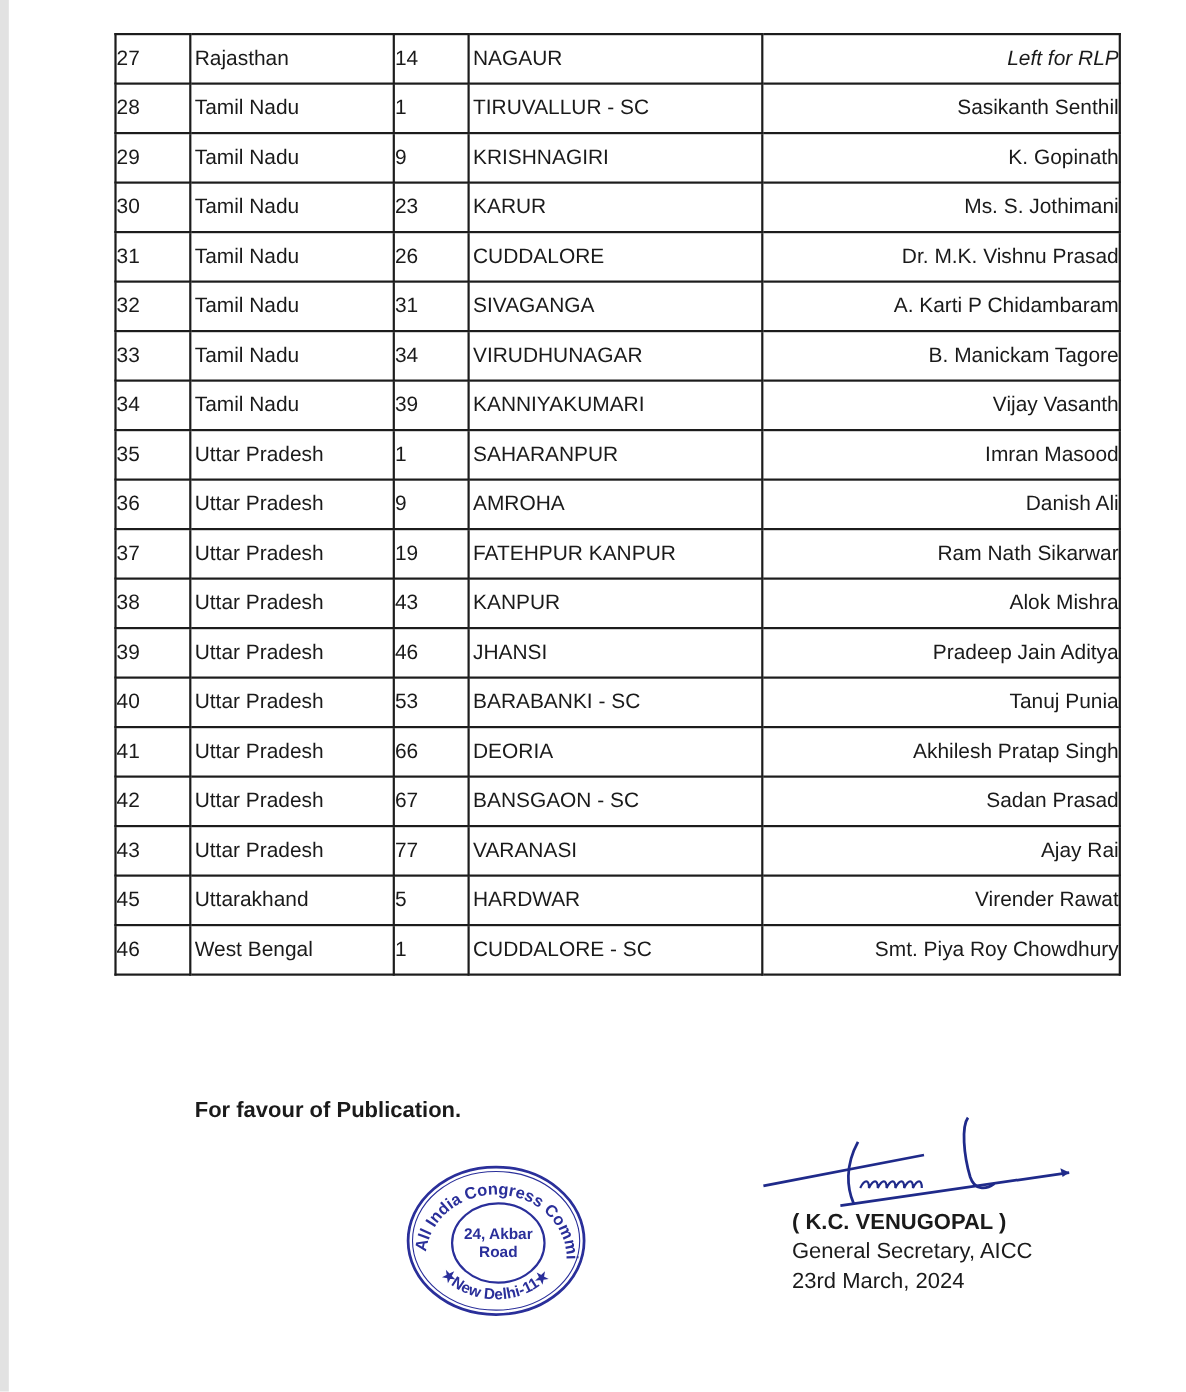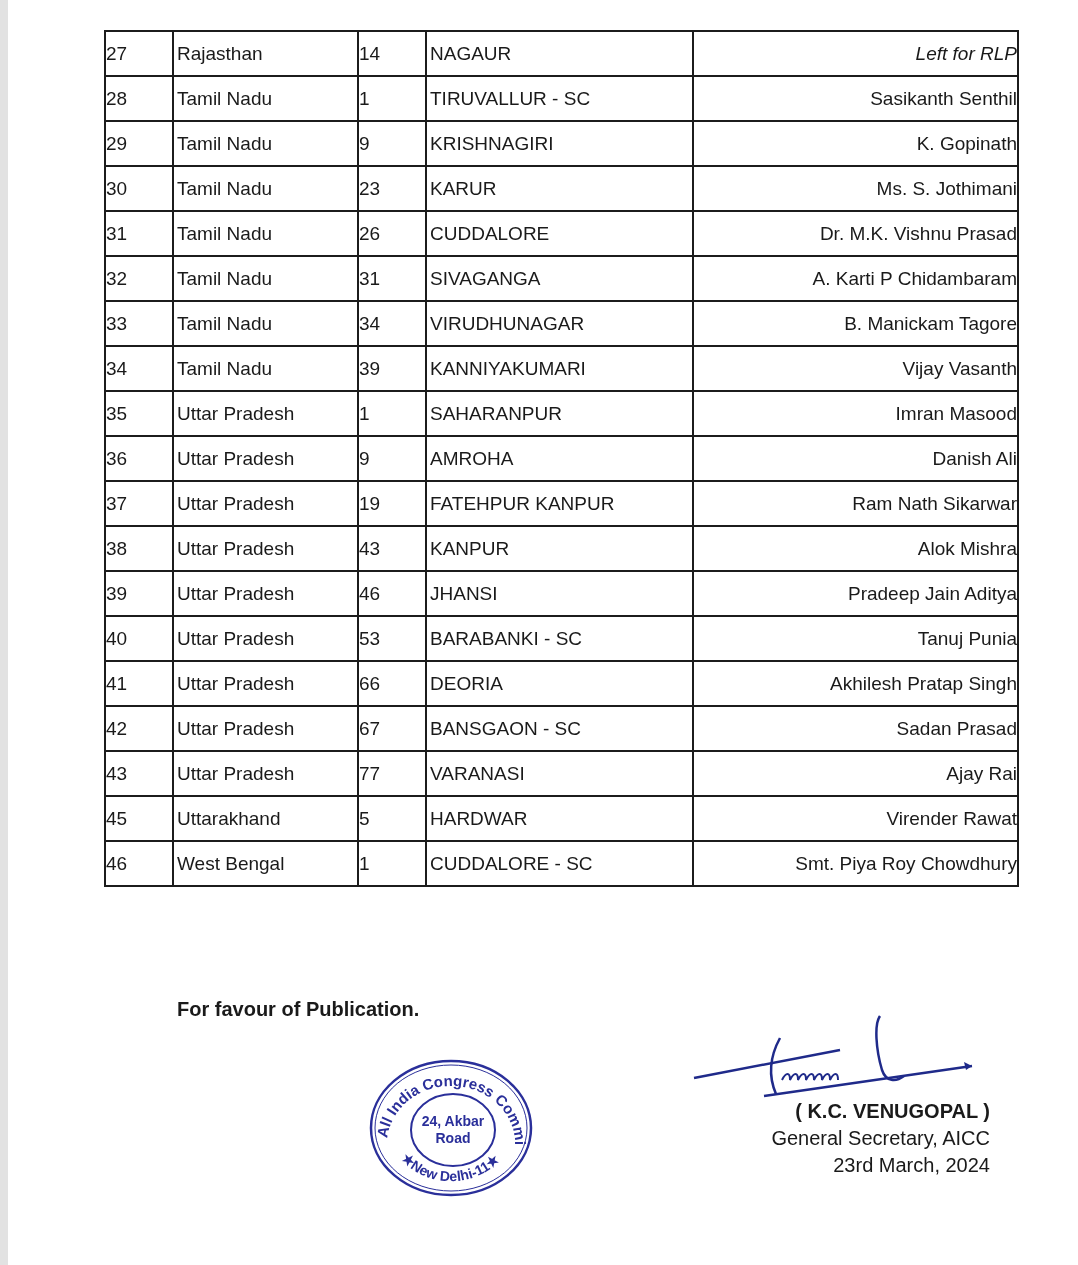--- a/index.html
+++ b/index.html
@@ -17,21 +17,21 @@
   }
   td.c-sn { width:66px; text-align:left; }
   td.c-state { width:180px; padding-left:3px !important;margin-left:30px; }
   td.c-no { width:66px; text-align:left; }
   td.c-con { width:262px; padding-left:3px !important; }
   td.c-cand { width:320px; padding-left:3px !important;text-align:right; }
   td.italic { font-style:italic; }
   .footer-note { position:absolute; left:177px; top:998px; font-size:20px; font-weight:bold; }
   .stamp { position:absolute; left:365px; top:1052px; width:170px; height:146px; }
   .sig { position:absolute; left:690px; top:1010px; width:290px; height:90px; }
-  .sign-block { position:absolute; left:720px; top:1098px; width:270px; text-align:right; font-size:20px; line-height:27px; }
+  .sign-block { position:absolute; left:720px; top:1098px; width:270px; text-align:left; font-size:20px; line-height:27px; }
   .sign-name { font-weight:bold; }
 </style>
 </head>
 <body>
 
 <div class="left-strip"></div>
 
 <table class="list">
   <tbody id="tbody">
       <tr>

